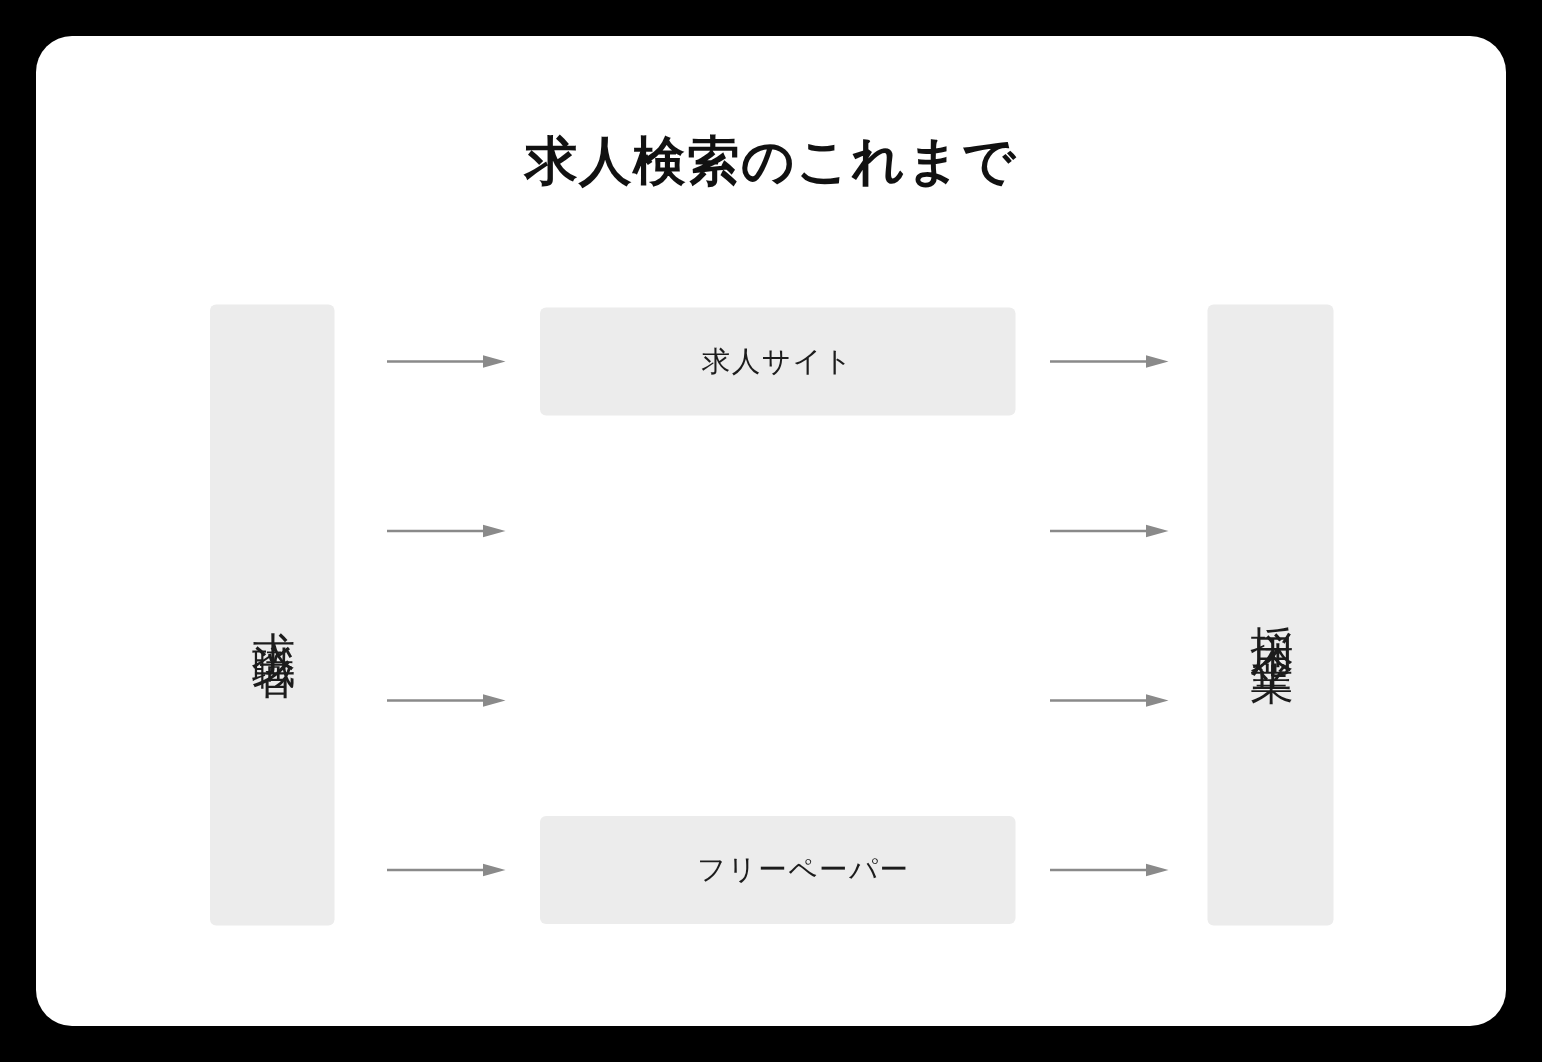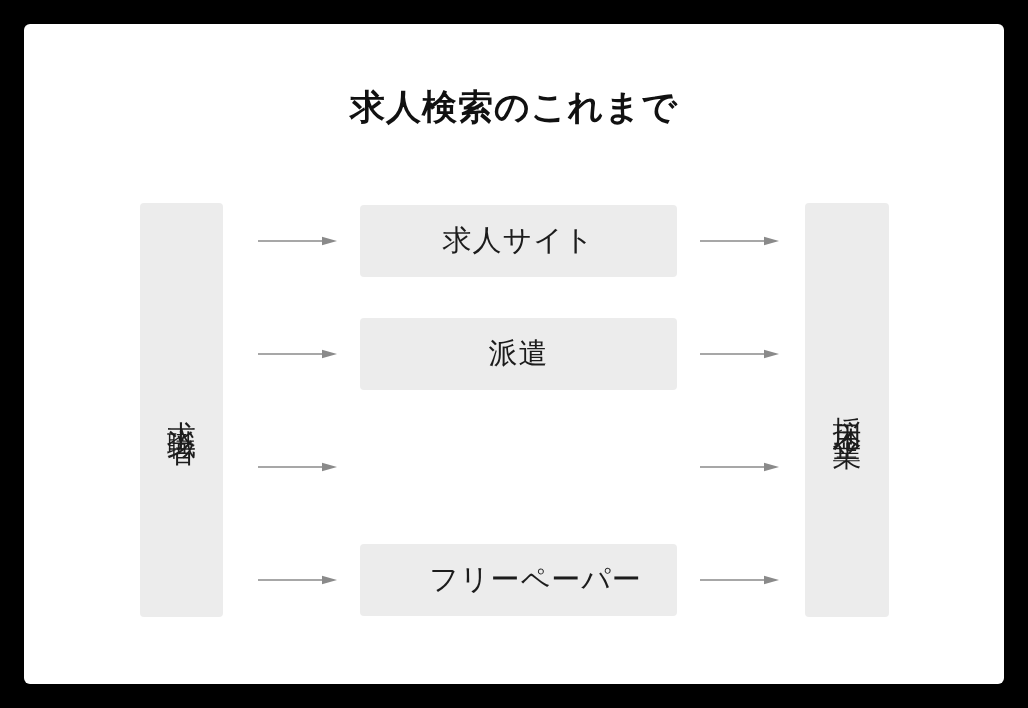--- a/index.html
+++ b/index.html
@@ -7,21 +7,21 @@
     width: 1028px; height: 708px;
     background: #000000;
     font-family: "Liberation Sans", "DejaVu Sans", sans-serif;
     overflow: hidden;
   }
   .card {
     position: absolute;
     left: 24px; top: 24px;
     width: 980px; height: 660px;
     background: #ffffff;
-    border-radius: 6px;
+    border-radius: 24px;
   }
   .title {
     position: absolute;
     left: 0; top: 60px;
     width: 100%;
     text-align: center;
     font-size: 35px;
     font-weight: 700;
     letter-spacing: 1px;
     color: #111111;
@@ -48,21 +48,21 @@
   .channel {
     position: absolute;
     left: 336px;
     width: 317px;
     height: 72px;
     background: #ececec;
     border-radius: 4px;
     display: flex;
     align-items: center;
     justify-content: center;
-    font-size: 29px;
+    font-size: 19px;
     font-weight: 500;
     color: #1c1c1c;
     letter-spacing: 1px;
   }
   .channel-0 { top: 181px; }
   .channel-1 { top: 294px; }
   .channel-2 { top: 407px; }
   .channel-3 { top: 520px; padding-left: 34px; }
   .arrow { position: absolute; width: 80px; height: 12px; }
   .arrow line    { stroke: #8a8a8a; stroke-width: 1.6; }
@@ -80,23 +80,20 @@
 <div class="card">
 
   <h1 class="title">求人検索のこれまで</h1>
 
   <div class="node node-left">
     <span class="vlabel">求職者</span>
   </div>
 
   <div class="channel channel-0">
     <span>求人サイト</span>
-  </div>
-  <div class="channel channel-1">
-    <span>派遣</span>
   </div>
   <div class="channel channel-3">
     <span>フリーペーパー</span>
   </div>
 
   <div class="node node-right">
     <span class="vlabel">採用企業</span>
   </div>
 
   <svg class="arrow a-left row-0" viewBox="0 0 80 12">

